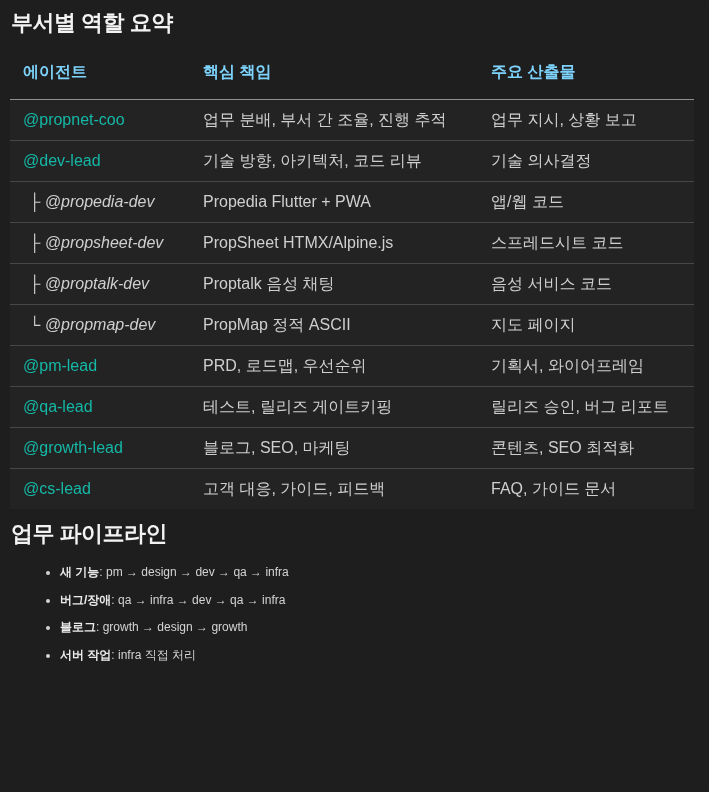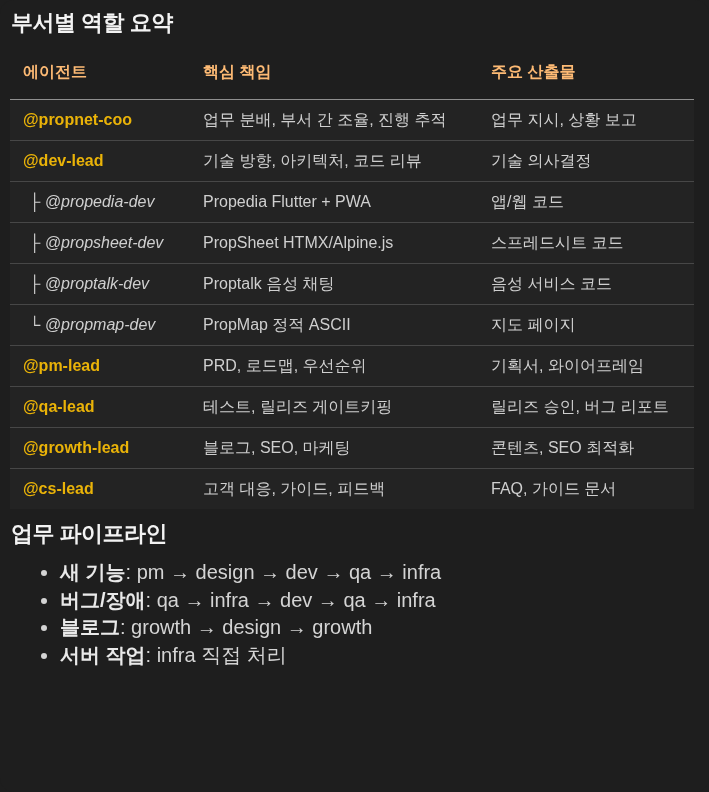--- a/index.html
+++ b/index.html
@@ -33,48 +33,48 @@
     width: 684px;
     margin: 8px 0 0 -1px;
   }
   table.roles col.c-agent  { width: 180px; }
   table.roles col.c-resp   { width: 288px; }
   table.roles col.c-output { width: 216px; }
   table.roles th {
     text-align: left;
     font-size: 16px;
     font-weight: 700;
-    color: #fdba74;
+    color: #7dd3fc;
     padding: 18px 4px 16px 13px;
     border-bottom: 1px solid #8f8f8f;
     background: transparent;
     white-space: nowrap;
     overflow: hidden;
   }
   table.roles td {
     font-size: 16px;
     line-height: 19px;
     color: #cfcfcf;
     padding: 10px 4px 11px 13px;
     background: #232323;
     border-bottom: 1px solid #474747;
     white-space: nowrap;
     overflow: hidden;
   }
   table.roles tr:last-child td { border-bottom: none; }
-  table.roles td.agent { font-weight: 700; color: #eab308; }
+  table.roles td.agent { font-weight: 400; color: #14b8a6; }
   table.roles tr.sub td.agent { font-weight: 400; color: #cfcfcf; padding-left: 19px; font-style: italic; }
   .pipeline-title { margin-top: 12px; }
   ul.pipeline {
     margin: 12px 0 0 0;
     padding-left: 49px;
     list-style: disc;
   }
   ul.pipeline li {
-    font-size: 20px;
+    font-size: 12px;
     line-height: 27.5px;
     color: #d4d4d4;
     white-space: nowrap;
   }
   ul.pipeline li strong { color: #e9e9e9; font-weight: 700; }
 </style>
 </head>
 <body>
 
 <div class="page">

